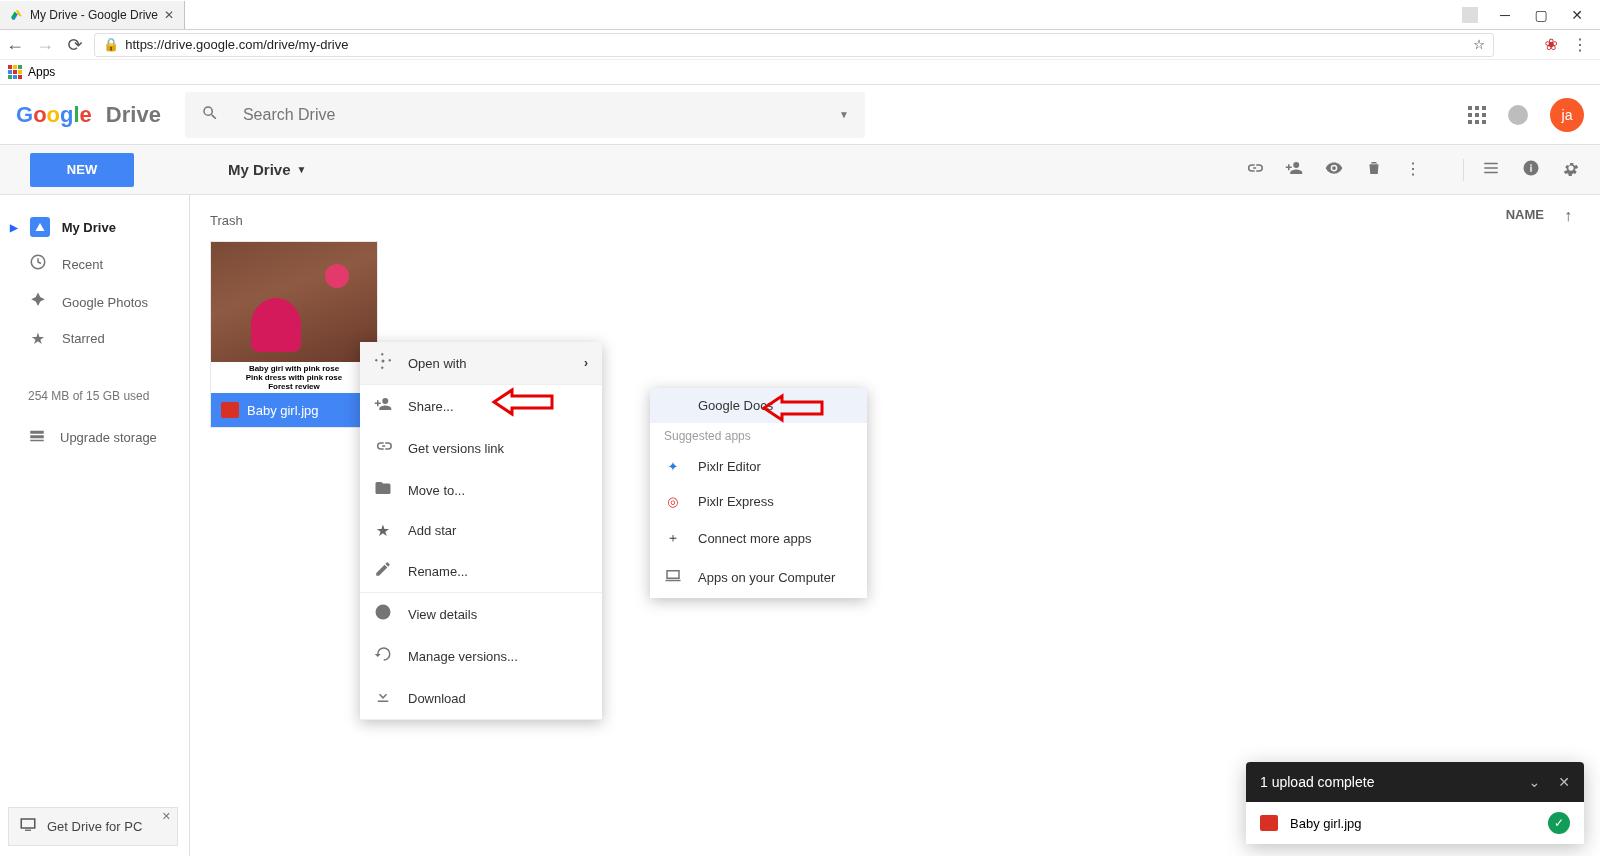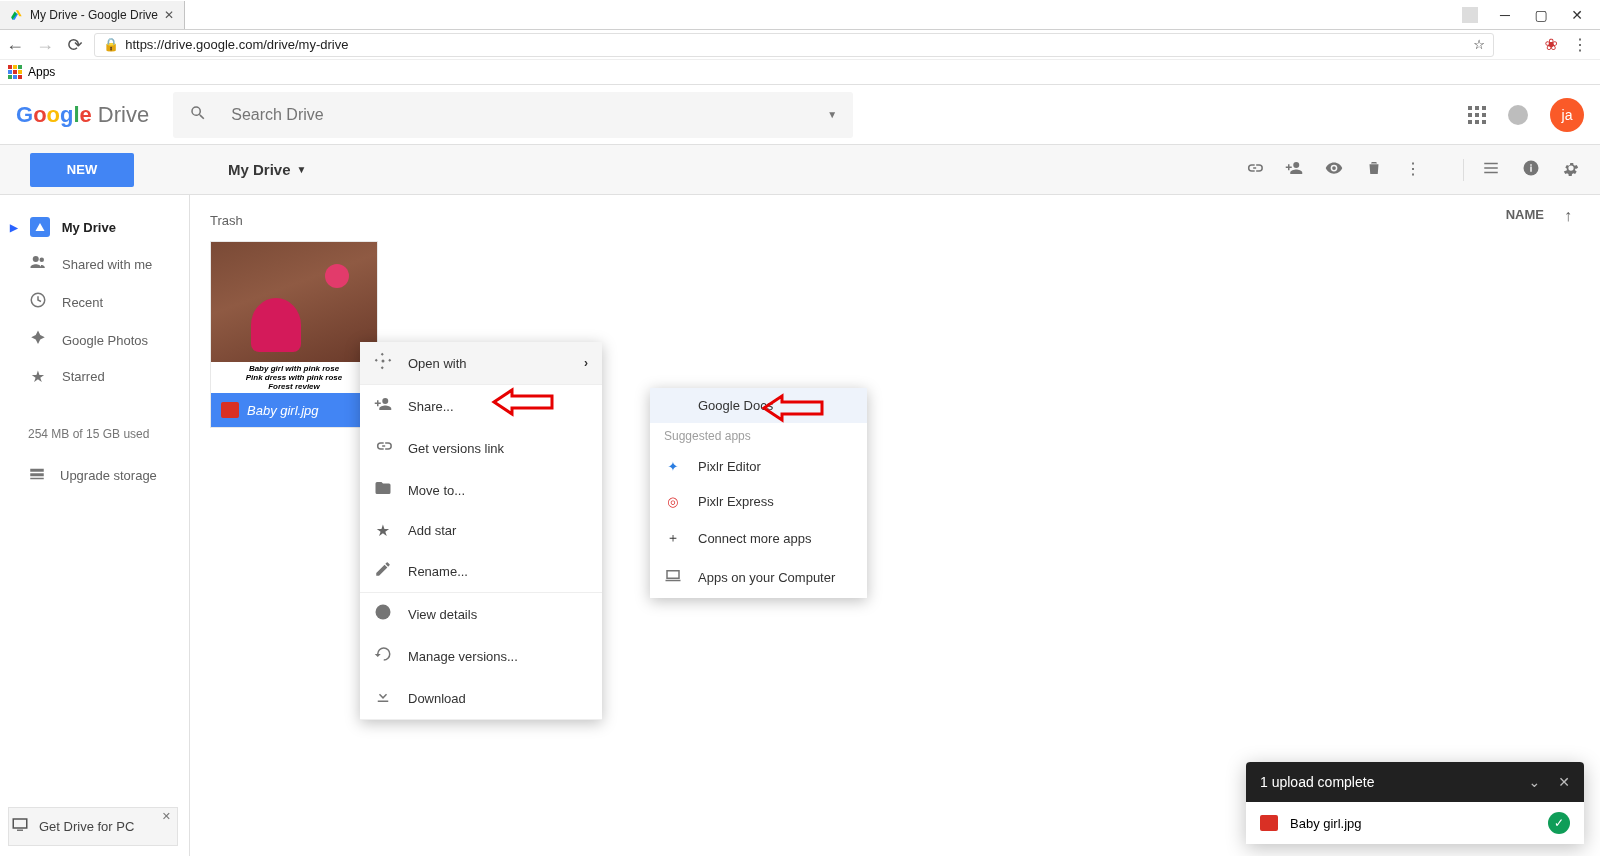--- a/index.html
+++ b/index.html
@@ -22,21 +22,21 @@
 .bookmark-bar { height:25px; display:flex; align-items:center; padding:0 8px; font-size:12px; gap:6px; border-bottom:1px solid #e0e0e0;}
 .apps-icon { width:14px; height:14px; display:grid; grid-template-columns:repeat(3,4px); grid-template-rows:repeat(3,4px); gap:1px;}
 .apps-icon i:nth-child(1){background:#d93025}.apps-icon i:nth-child(2){background:#fbbc04}.apps-icon i:nth-child(3){background:#34a853}
 .apps-icon i:nth-child(4){background:#4285f4}.apps-icon i:nth-child(5){background:#d93025}.apps-icon i:nth-child(6){background:#fbbc04}
 .apps-icon i:nth-child(7){background:#34a853}.apps-icon i:nth-child(8){background:#4285f4}.apps-icon i:nth-child(9){background:#d93025}
 
 
 .drive-header { height:60px; display:flex; align-items:center; padding:0 16px; border-bottom:1px solid #e0e0e0; gap:24px;}
 .logo { display:flex; align-items:baseline; gap:4px; font-size:22px;}
 .logo .g1{color:#4285F4;font-weight:bold}.logo .g2{color:#EA4335;font-weight:bold}.logo .g3{color:#FBBC05;font-weight:bold}.logo .g4{color:#4285F4;font-weight:bold}.logo .g5{color:#34A853;font-weight:bold}.logo .g6{color:#EA4335;font-weight:bold}
-.logo .drive { color:#767676; font-weight:normal; margin-left:2px;}
+.logo .drive { color:#767676; font-weight:bold; margin-left:10px;}
 .searchbox { flex:0 0 680px; height:46px; background:#f5f5f5; border-radius:3px; display:flex; align-items:center; padding:0 16px; color:#777;}
 .searchbox input { border:none; background:transparent; flex:1; font-size:16px; outline:none; margin-left:24px;}
 .searchbox .down { margin-left:auto; font-size:10px;}
 .header-right { margin-left:auto; display:flex; align-items:center; gap:22px; color:#757575;}
 .app-grid-icon { width:18px; height:18px; display:grid; grid-template-columns:repeat(3,4px); grid-template-rows:repeat(3,4px); gap:3px;}
 .app-grid-icon i { background:#757575;}
 .bell { width:20px; height:20px; border-radius:50%; background:#bdbdbd;}
 .avatar { width:34px; height:34px; border-radius:50%; background:#fa5a28; color:#fff; display:flex; align-items:center; justify-content:center; font-size:14px;}
 
 
@@ -51,28 +51,28 @@
 
 .body { position:absolute; left:0; right:0; top:195px; bottom:0; display:flex;}
 .sidebar { width:190px; border-right:1px solid #e0e0e0; padding-top:14px; background:#fff; position:relative;}
 .sbhead { display:flex; align-items:center; gap:12px; padding:8px 0 8px 10px; font-size:13px; font-weight:bold; color:#212121;}
 .sbhead .tri { color:#2962ff; font-size:10px;}
 .sbhead .dicon { width:20px; height:20px; background:#4285f4; border-radius:3px; display:flex; align-items:center; justify-content:center;}
 .sbitem { display:flex; align-items:center; gap:14px; padding:8px 0 8px 28px; font-size:13px; color:#616161;}
 .sbitem .sic { width:20px; text-align:center; color:#757575; font-size:16px;}
 .storage { padding:14px 0 14px 28px; font-size:12px; color:#757575; border-top:1px solid transparent; margin-top:18px;}
 .upstorage { display:flex; align-items:center; gap:14px; padding:10px 0 8px 28px; font-size:13px; color:#616161;}
-.getdrive { position:absolute; bottom:10px; left:8px; width:170px; background:#f5f5f5; border:1px solid #e2e2e2; padding:8px 2px; font-size:13px; color:#444; display:flex; align-items:center; gap:10px;}
+.getdrive { position:absolute; bottom:10px; left:8px; width:170px; background:#f5f5f5; border:1px solid #e2e2e2; padding:8px 10px; font-size:13px; color:#444; display:flex; align-items:center; gap:10px;}
 .getdrive .x { position:absolute; right:6px; top:2px; font-size:11px; color:#777;}
 
 .content { flex:1; position:relative; background:#fff;}
 .files-label { position:absolute; left:20px; top:18px; font-size:13px; color:#616161;}
 .sortlabel { position:absolute; right:56px; top:12px; font-size:13px; font-weight:bold; color:#616161;}
 .sortarrow { position:absolute; right:28px; top:12px; font-size:16px; font-weight:bold; color:#616161;}
-.filecard { position:absolute; left:20px; top:46px; width:168px; border:1px solid #e8e8e8; background:#fff;font-style:italic;}
+.filecard { position:absolute; left:20px; top:46px; width:168px; border:1px solid #e8e8e8; background:#fff;}
 .thumb { height:120px; background:linear-gradient(160deg,#7a4a36 0%,#8f5a43 40%,#6a3a2a 100%); display:flex; align-items:center; justify-content:center; position:relative;}
 .thumb .rose { width:24px; height:24px; border-radius:50%; background:#e23b6b; position:absolute; right:28px; top:22px;}
 .thumb .dress { width:50px; height:54px; background:#d41a5a; position:absolute; left:40px; bottom:10px; border-radius:50% 50% 8px 8px;}
 .captions { background:#fff; text-align:center; font-size:8px; font-weight:bold; padding:2px;}
 .filelabel { height:34px; background:#4285f4; color:#fff; display:flex; align-items:center; padding:0 10px; gap:8px; font-size:13px;}
 .imgico { width:18px; height:16px; background:#d93025; border-radius:2px;}
 
 
 .ctx { position:absolute; left:360px; top:342px; width:242px; background:#fff; box-shadow:0 3px 14px rgba(0,0,0,0.25); font-size:13px; color:#333;}
 .ctx .row { display:flex; align-items:center; padding:10px 14px; gap:16px;}
@@ -231,28 +231,20 @@
       <span class="tri">▶</span>
       <span class="dicon">
           <svg width="12" height="12" viewBox="0 0 24 24">
             <polygon points="3,20 21,20 12,4" fill="#fff"></polygon>
           </svg>
         </span>
       <span>My Drive</span>
     </div>
     <div class="sbitem">
         <span class="sic"><svg class="glyph" viewBox="0 0 24 24">
-            <circle cx="9" cy="8" r="4"></circle>
-            <circle cx="17" cy="9" r="3"></circle>
-            <path d="M2 19c0-2.5 4-4 7-4s7 1.5 7 4v1H2zM16 16c1.5 0 5 .7 5 3v1h-5"></path>
-          </svg></span>
-        <span>Shared with me</span>
-      </div>
-    <div class="sbitem">
-        <span class="sic"><svg class="glyph" viewBox="0 0 24 24">
             <circle cx="12" cy="12" r="9" fill="none" stroke="#757575" stroke-width="2"></circle>
             <path d="M12 7v5l4 2" stroke="#757575" stroke-width="2" fill="none"></path>
           </svg></span>
         <span>Recent</span>
       </div>
     <div class="sbitem">
         <span class="sic"><svg class="glyph" viewBox="0 0 24 24">
             <path d="M12 2l3 6 6 3-6 3-3 6-3-6-6-3 6-3z"></path>
           </svg></span>
         <span>Google Photos</span>

